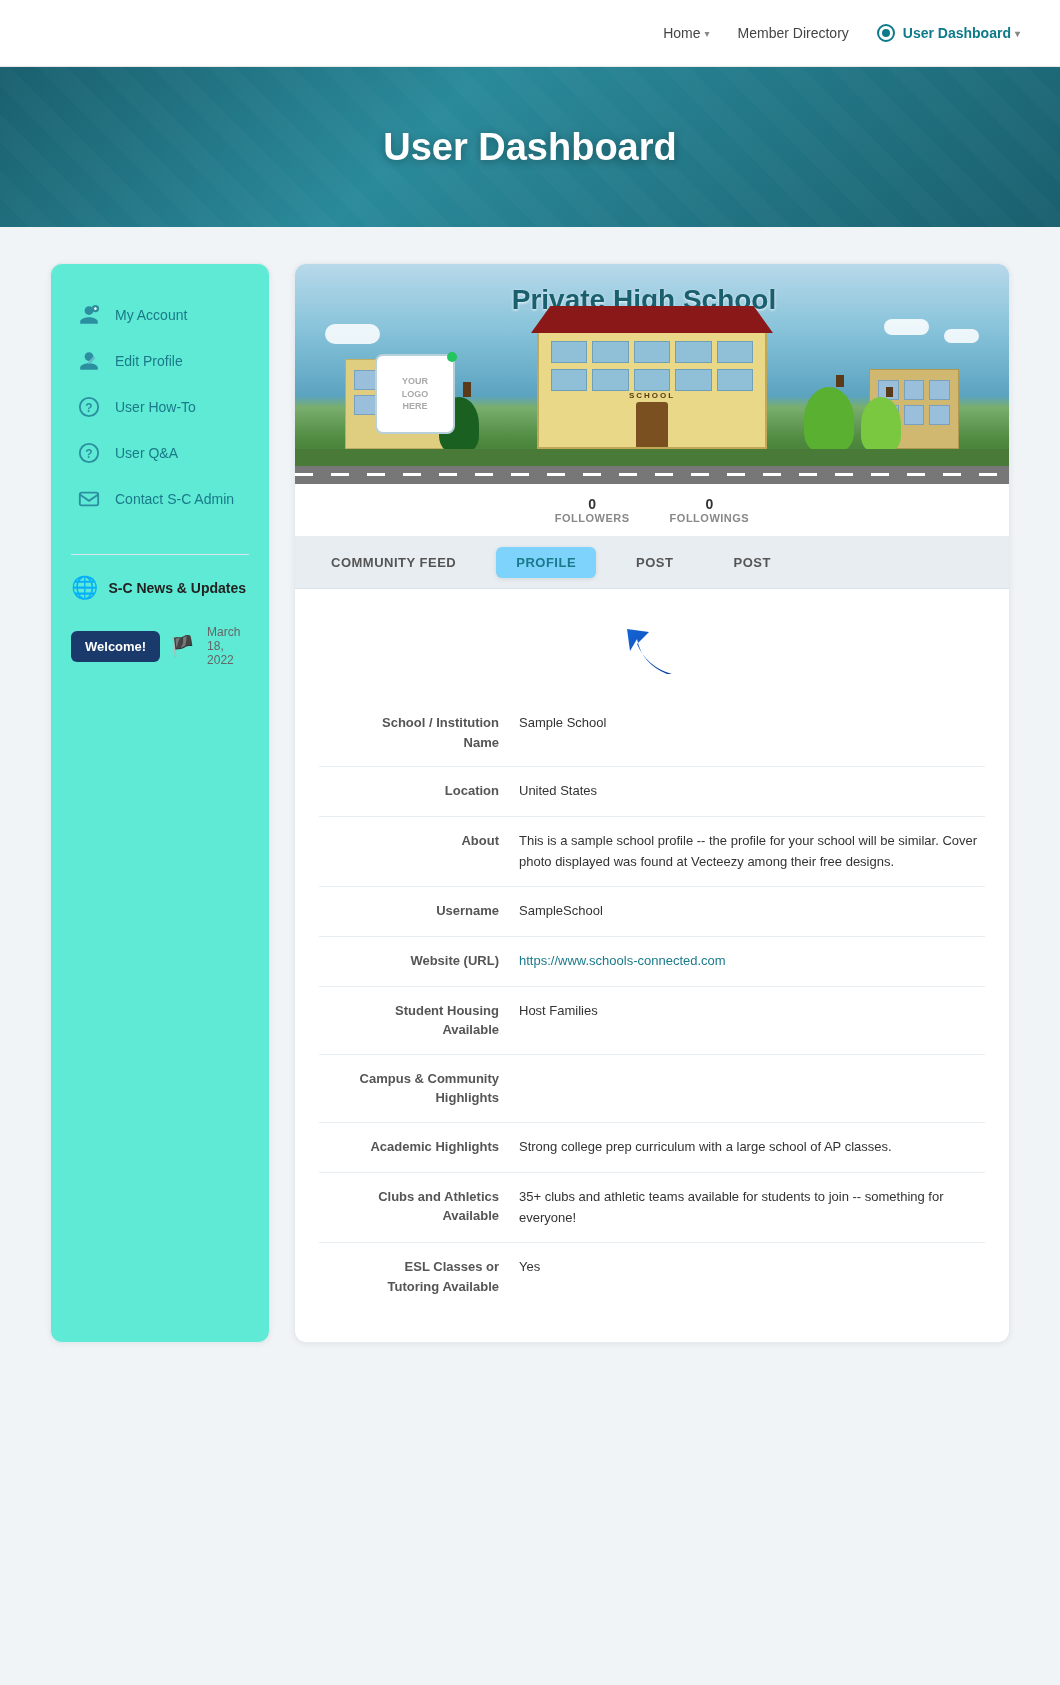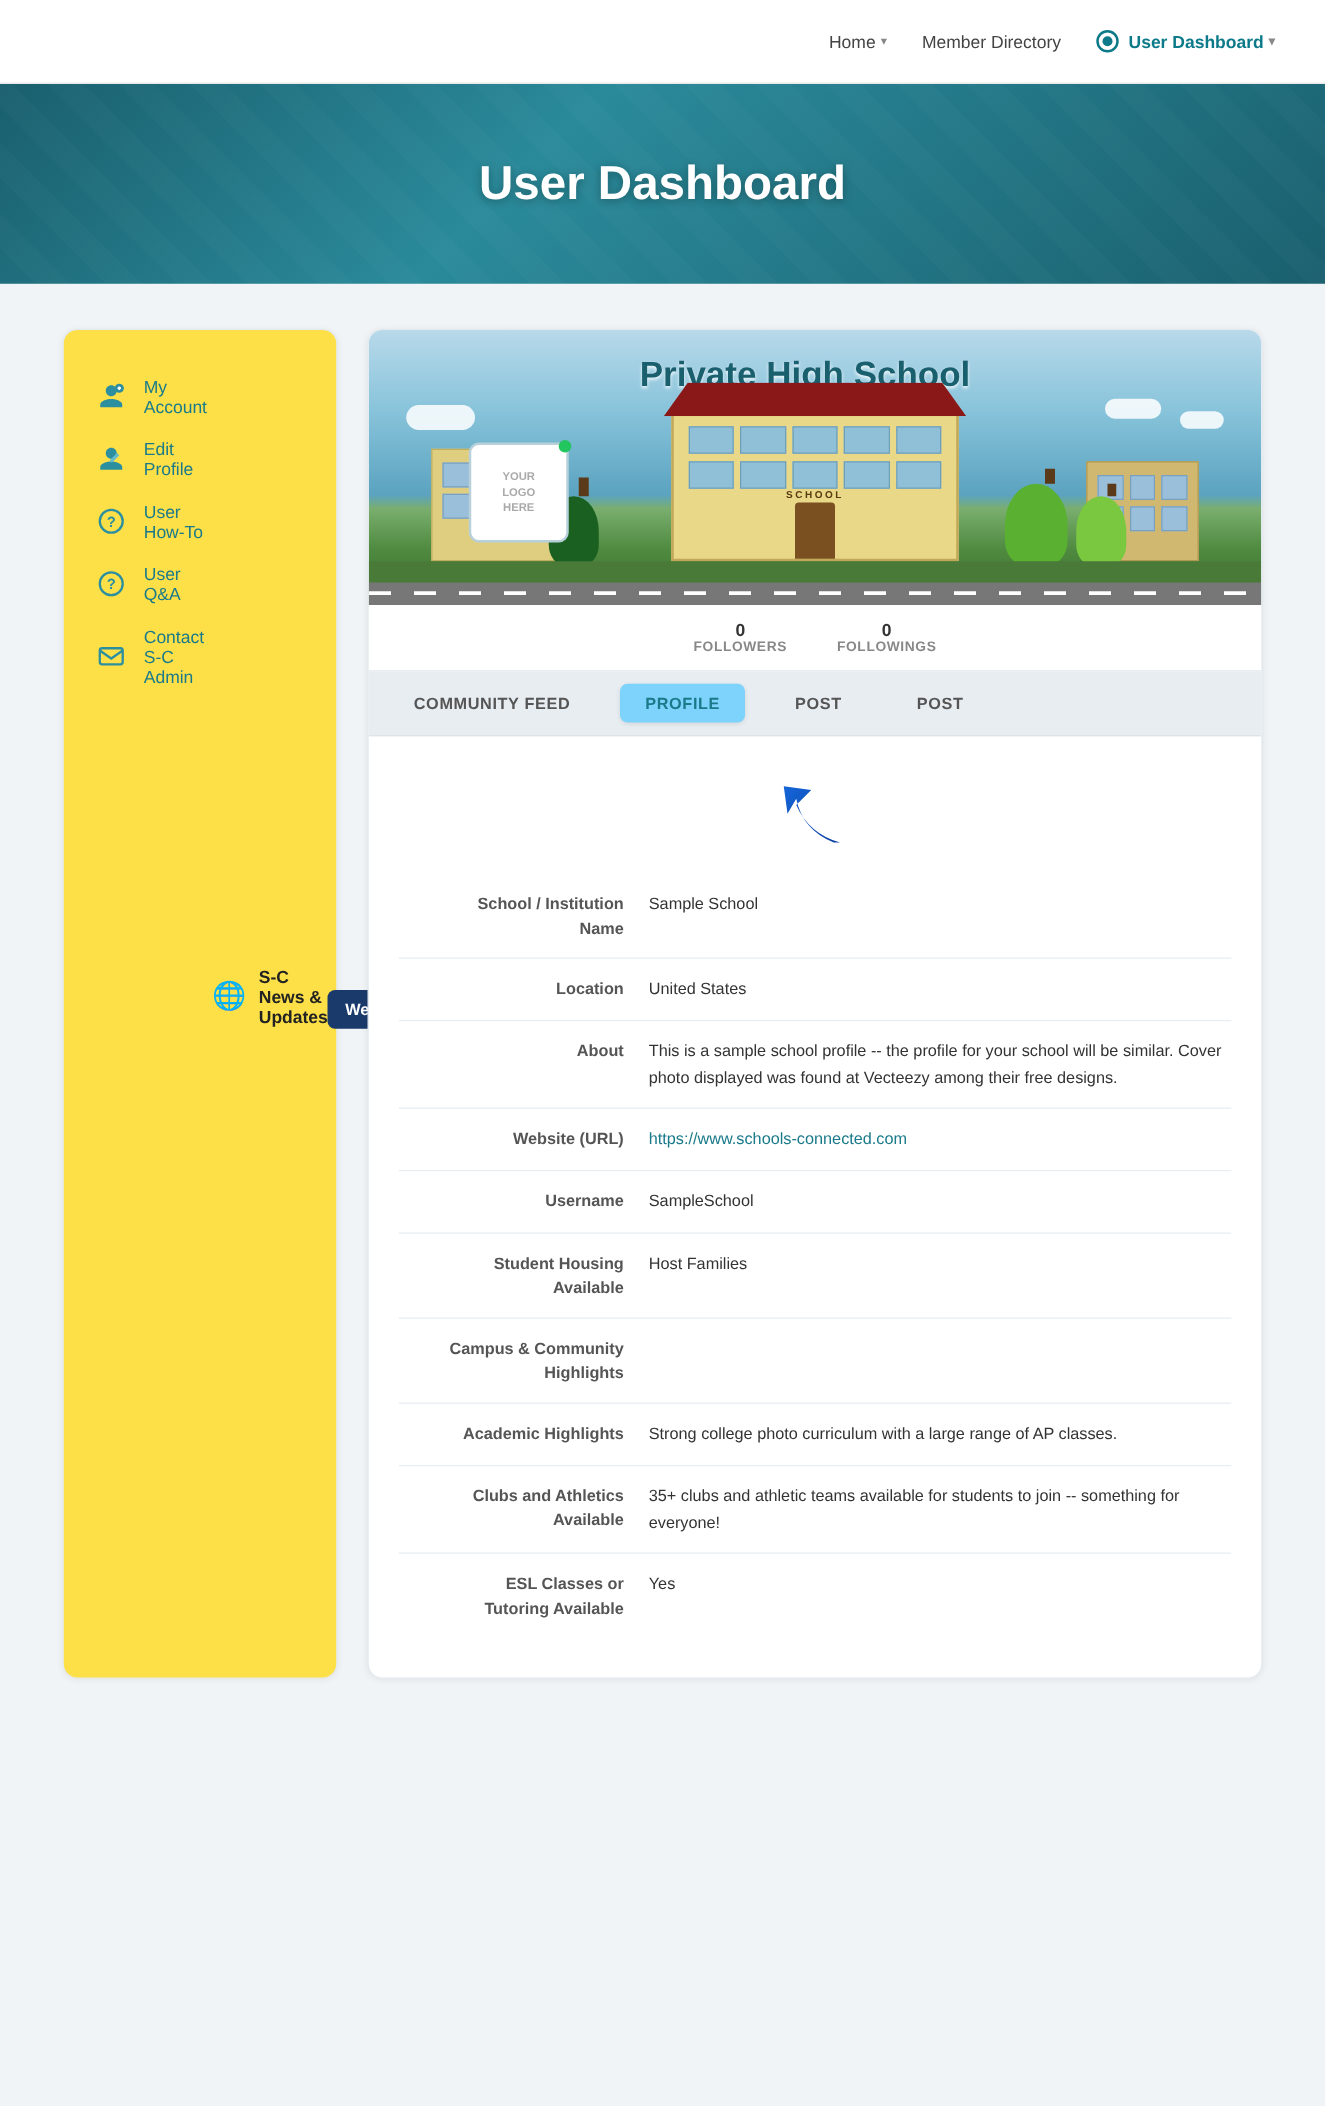--- a/index.html
+++ b/index.html
@@ -70,25 +70,25 @@
       margin: 36px auto;
       display: flex;
       gap: 24px;
       padding: 0 20px;
     }
 
     
     .sidebar {
       width: 220px;
       flex-shrink: 0;
-      background: #fde047;
+      background: #5eead4;
       border-radius: 12px;
       padding: 28px 20px;
       display: flex;
-      flex-direction: row;
+      flex-direction: column;
       gap: 0;
       box-shadow: 0 1px 6px rgba(0,0,0,0.06);
       border: 1px solid #e4eaf0;
     }
     .sidebar-menu { list-style: none; margin-bottom: 24px; }
     .sidebar-item {
       display: flex;
       align-items: center;
       gap: 12px;
       padding: 9px 4px;
@@ -472,41 +472,41 @@
           <div class="field-label">Location</div>
           <div class="field-value">United States</div>
         </div>
 
         <div class="profile-field">
           <div class="field-label">About</div>
           <div class="field-value">This is a sample school profile -- the profile for your school will be similar. Cover photo displayed was found at Vecteezy among their free designs.</div>
         </div>
 
         <div class="profile-field">
+          <div class="field-label">Username</div>
+          <div class="field-value">SampleSchool</div>
+        </div>
+
+        <div class="profile-field">
           <div class="field-label">Website (URL)</div>
           <div class="field-value link">https://www.schools-connected.com</div>
         </div>
 
         <div class="profile-field">
-          <div class="field-label">Username</div>
-          <div class="field-value">SampleSchool</div>
-        </div>
-
-        <div class="profile-field">
           <div class="field-label">Student Housing<br>Available</div>
           <div class="field-value">Host Families</div>
         </div>
 
         <div class="profile-field">
           <div class="field-label">Campus &amp; Community<br>Highlights</div>
         </div>
 
         <div class="profile-field">
           <div class="field-label">Academic Highlights</div>
-          <div class="field-value">Strong college photo curriculum with a large range of AP classes.</div>
+          <div class="field-value">Strong college prep curriculum with a large school of AP classes.</div>
         </div>
 
         <div class="profile-field">
           <div class="field-label">Clubs and Athletics<br>Available</div>
           <div class="field-value">35+ clubs and athletic teams available for students to join -- something for everyone!</div>
         </div>
 
         <div class="profile-field">
           <div class="field-label">ESL Classes or<br>Tutoring Available</div>
           <div class="field-value">Yes</div>

